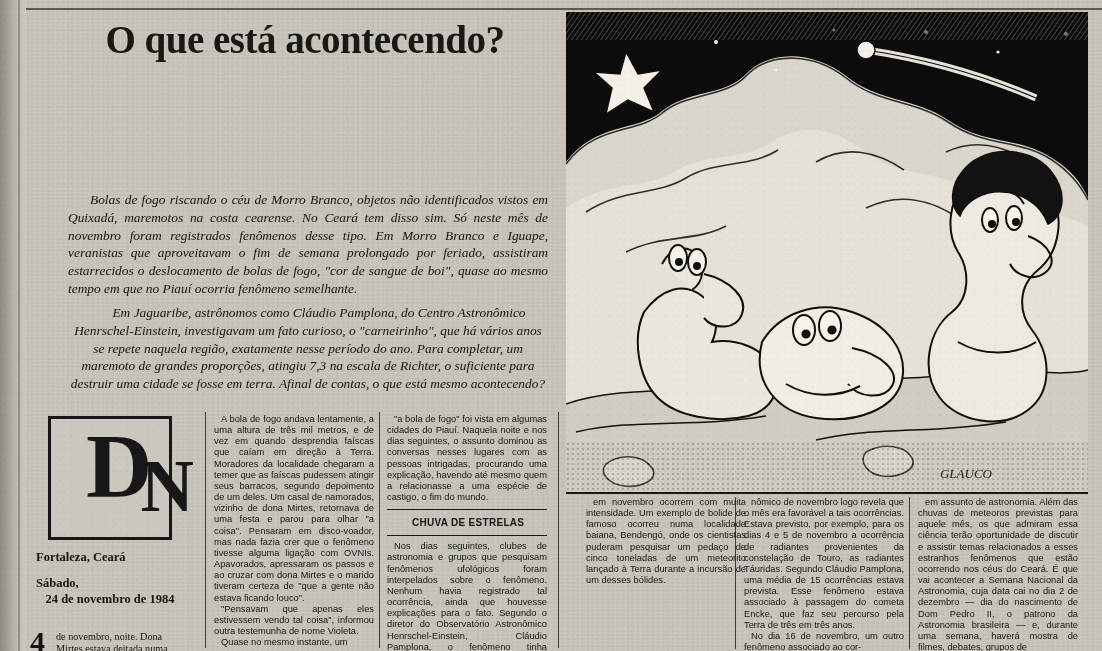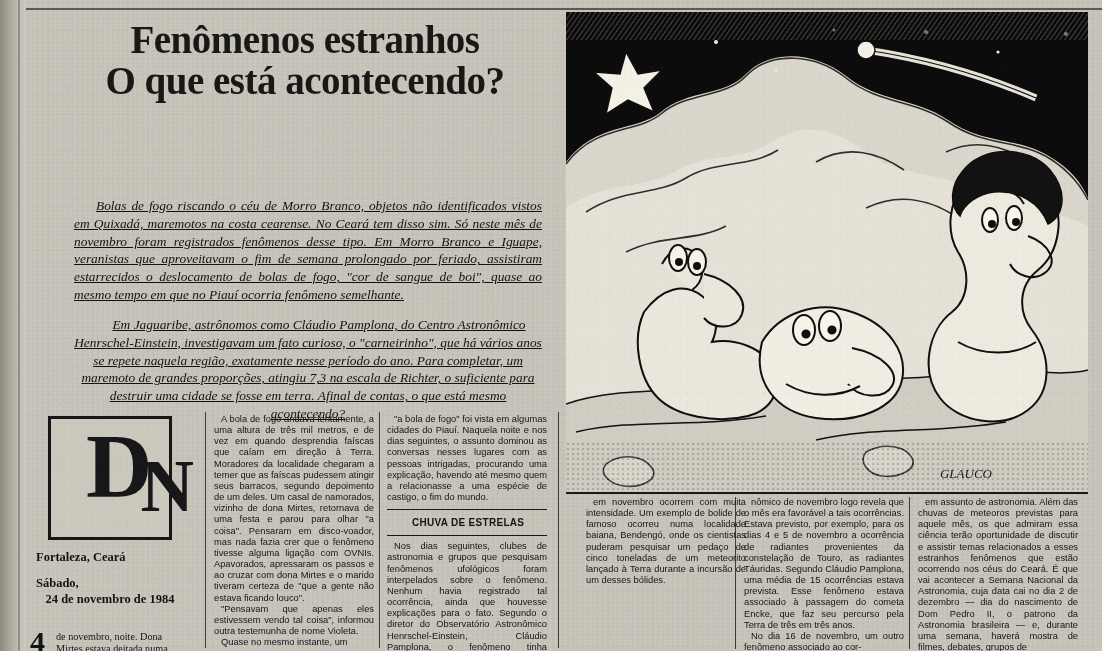--- a/index.html
+++ b/index.html
@@ -28,21 +28,21 @@
             font-family:"Liberation Serif",serif;font-weight:bold;color:#1a1a18;
             letter-spacing:-.5px;line-height:1.04;}
   .headline .l1{font-size:39px;}
   .headline .l2{font-size:39px;}
   .headline .l3{font-size:39px;}
 
   
   .lead{position:absolute;left:62px;top:185px;width:492px;
         font-style:italic;font-size:13.4px;line-height:1.33;color:#15150f;text-align:justify;
         font-family:"Liberation Serif",serif;}
-  .lead p{margin:12px;text-indent:22px;text-decoration:underline;}
+  .lead p{margin:6px;text-indent:22px;}
 
   
   .logobox{position:absolute;left:36px;top:416px;width:148px;}
   .logobox .frame{position:relative;width:118px;height:118px;margin:0 auto;border:3px solid #18181a;background:#cbc7bd;}
   .logobox .dn{position:absolute;left:0;top:-6px;width:118px;text-align:center;
      font-family:"Liberation Serif",serif;font-weight:bold;font-size:92px;color:#19191b;letter-spacing:-8px;padding-left:28px;}
   .logobox .dn .n{position:relative;top:14px;left:-4px;font-size:74px;}
   .logobox .city{margin-top:9px;font-size:12.5px;font-weight:bold;color:#151513;line-height:1.35;}
   .logobox .date{text-align:center;font-size:12.5px;font-weight:bold;color:#151513;}
 
@@ -72,21 +72,20 @@
   .vrule{position:absolute;background:#1a1a18;width:1.2px;opacity:.8;}
 </style>
 </head>
 <body>
 
 <div class="page">
   <div class="gutter"></div>
   <div class="topline"></div>
 
   <div class="headline">
-    <div class="l1">Fenômenos estranhos</div>
     <div class="l3">O que está acontecendo?</div>
   </div>
 
   <div class="lead">
     <p>Bolas de fogo riscando o céu de Morro Branco, objetos não identificados vistos em Quixadá, maremotos na costa cearense. No Ceará tem disso sim. Só neste mês de novembro foram registrados fenômenos desse tipo. Em Morro Branco e Iguape, veranistas que aproveitavam o fim de semana prolongado por feriado, assistiram estarrecidos o deslocamento de bolas de fogo, "cor de sangue de boi", quase ao mesmo tempo em que no Piauí ocorria fenômeno semelhante.</p>
     <p style="text-align:center">Em Jaguaribe, astrônomos como Cláudio Pamplona, do Centro Astronômico Henrschel-Einstein, investigavam um fato curioso, o "carneirinho", que há vários anos se repete naquela região, exatamente nesse período do ano. Para completar, um maremoto de grandes proporções, atingiu 7,3 na escala de Richter, o suficiente para destruir uma cidade se fosse em terra. Afinal de contas, o que está mesmo acontecendo?</p>
   </div>
 
   <div class="logobox">
     <div class="frame">

